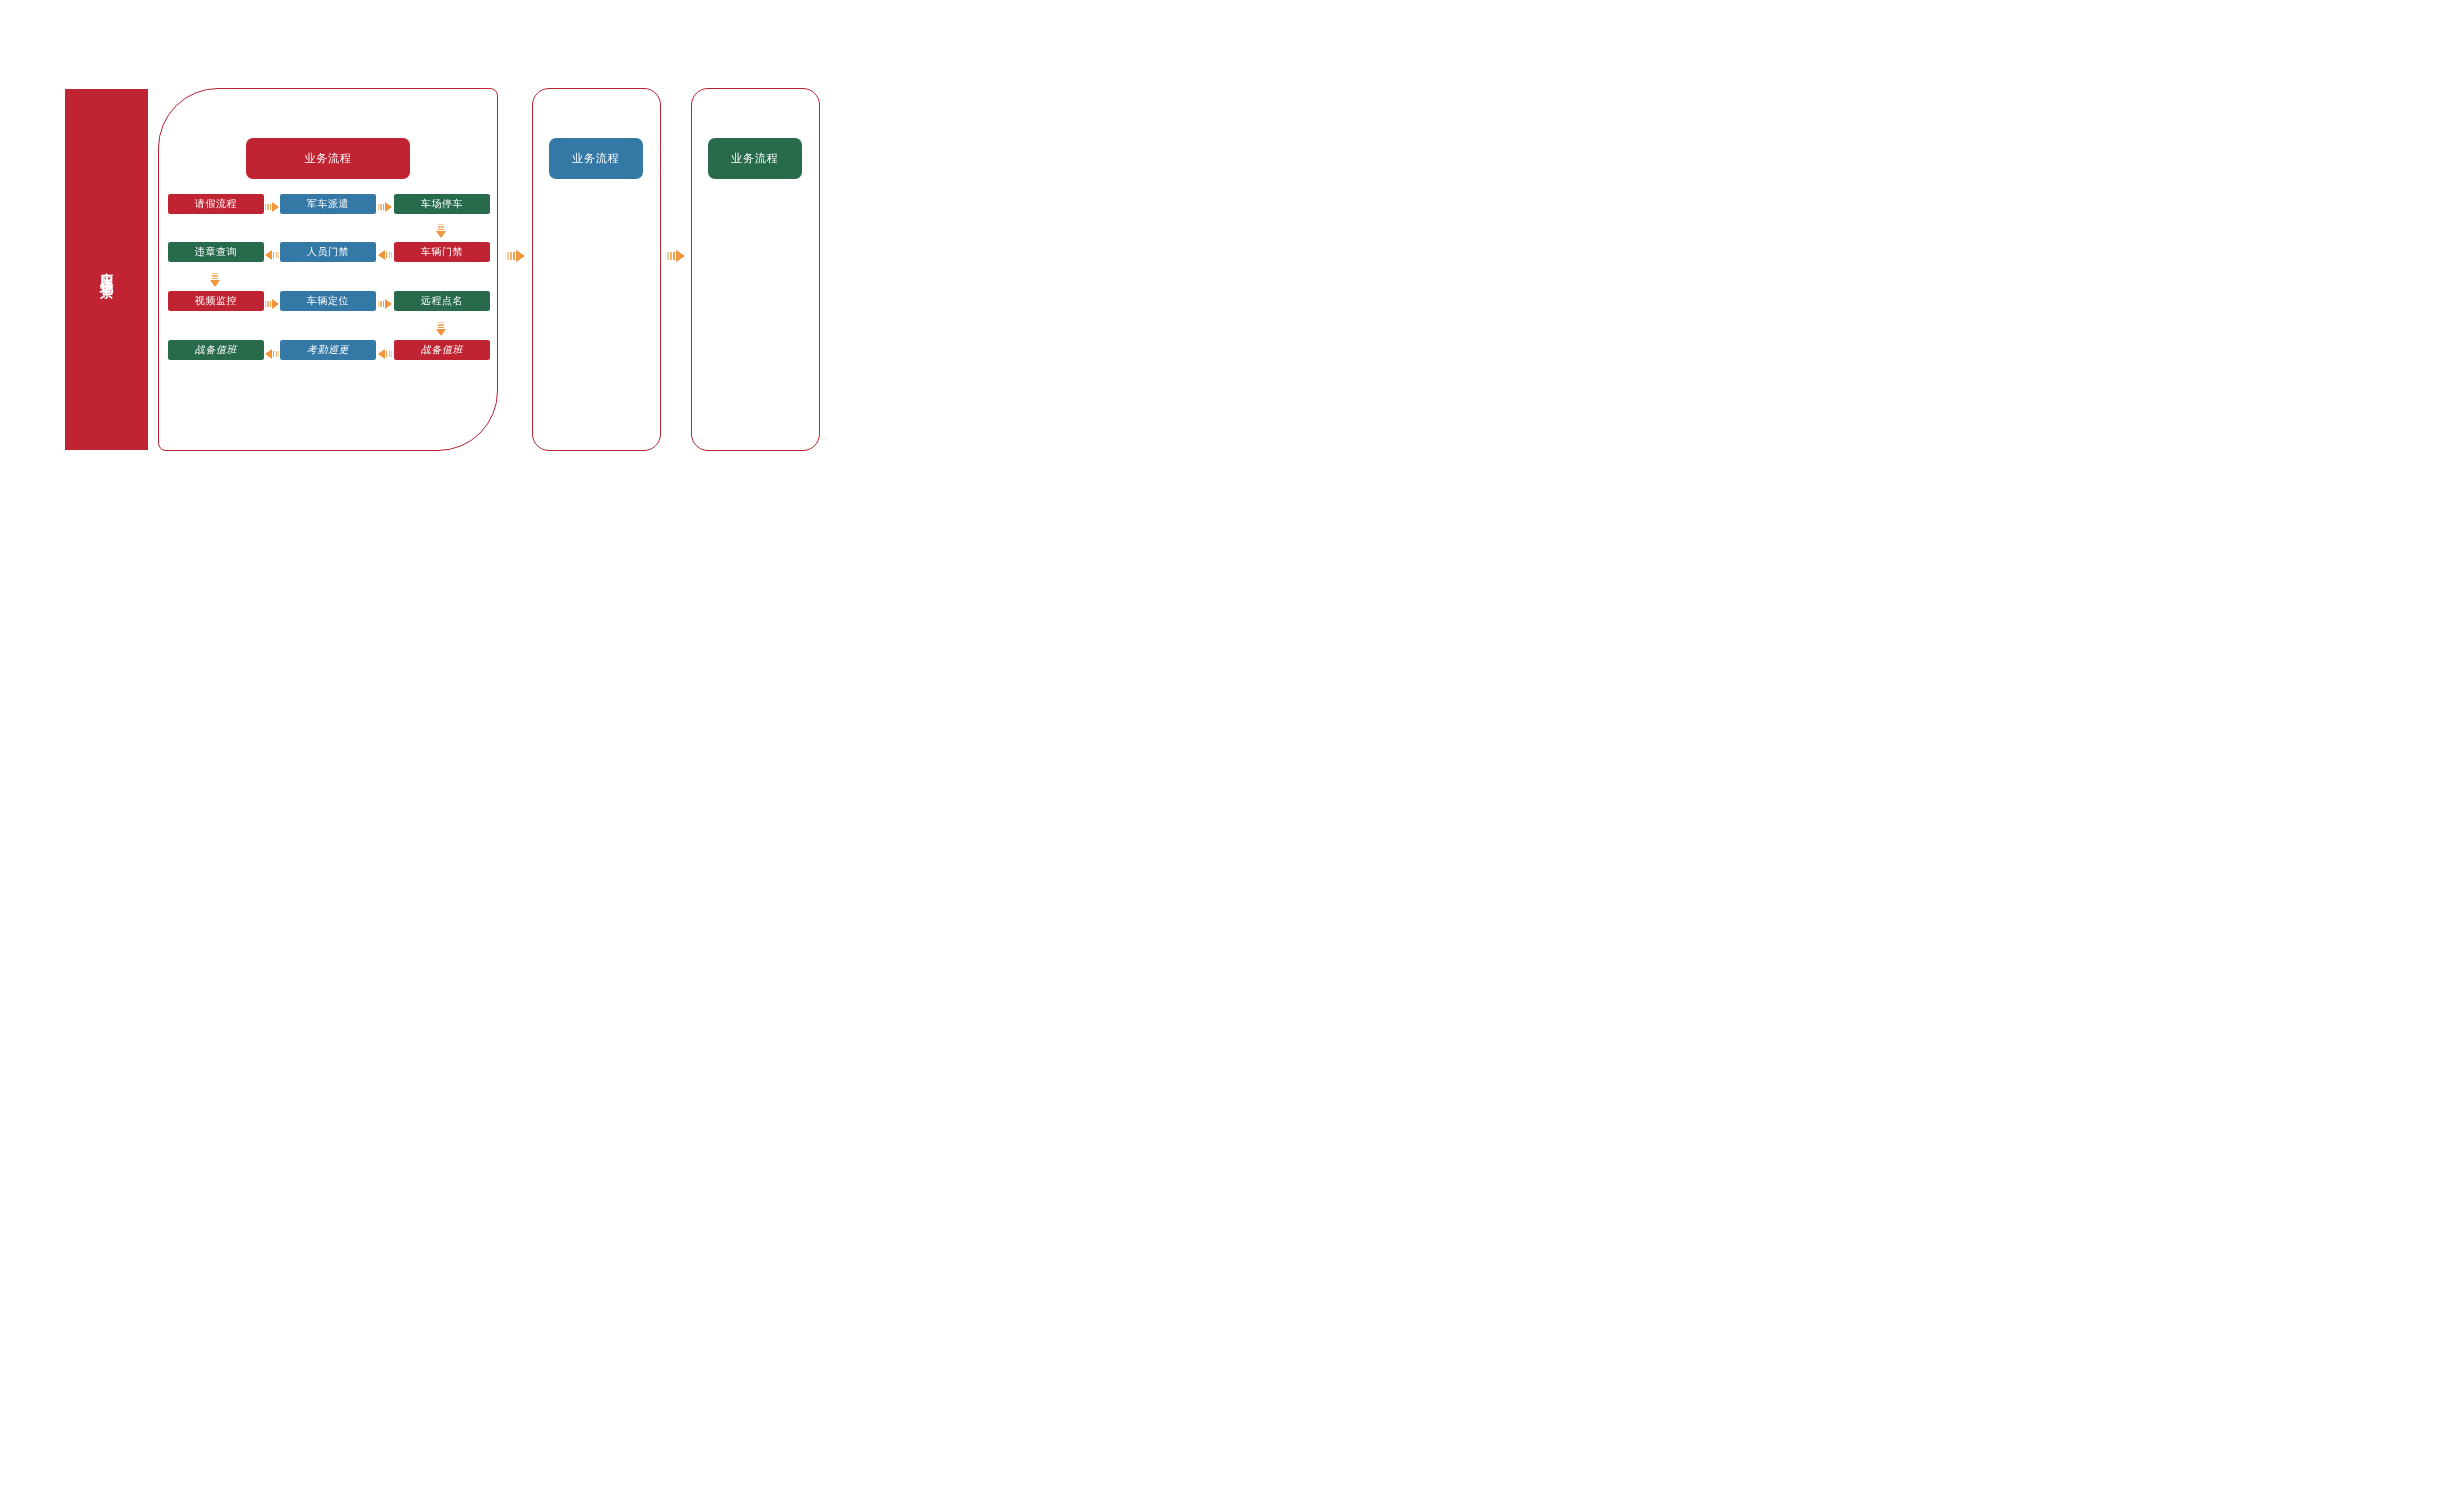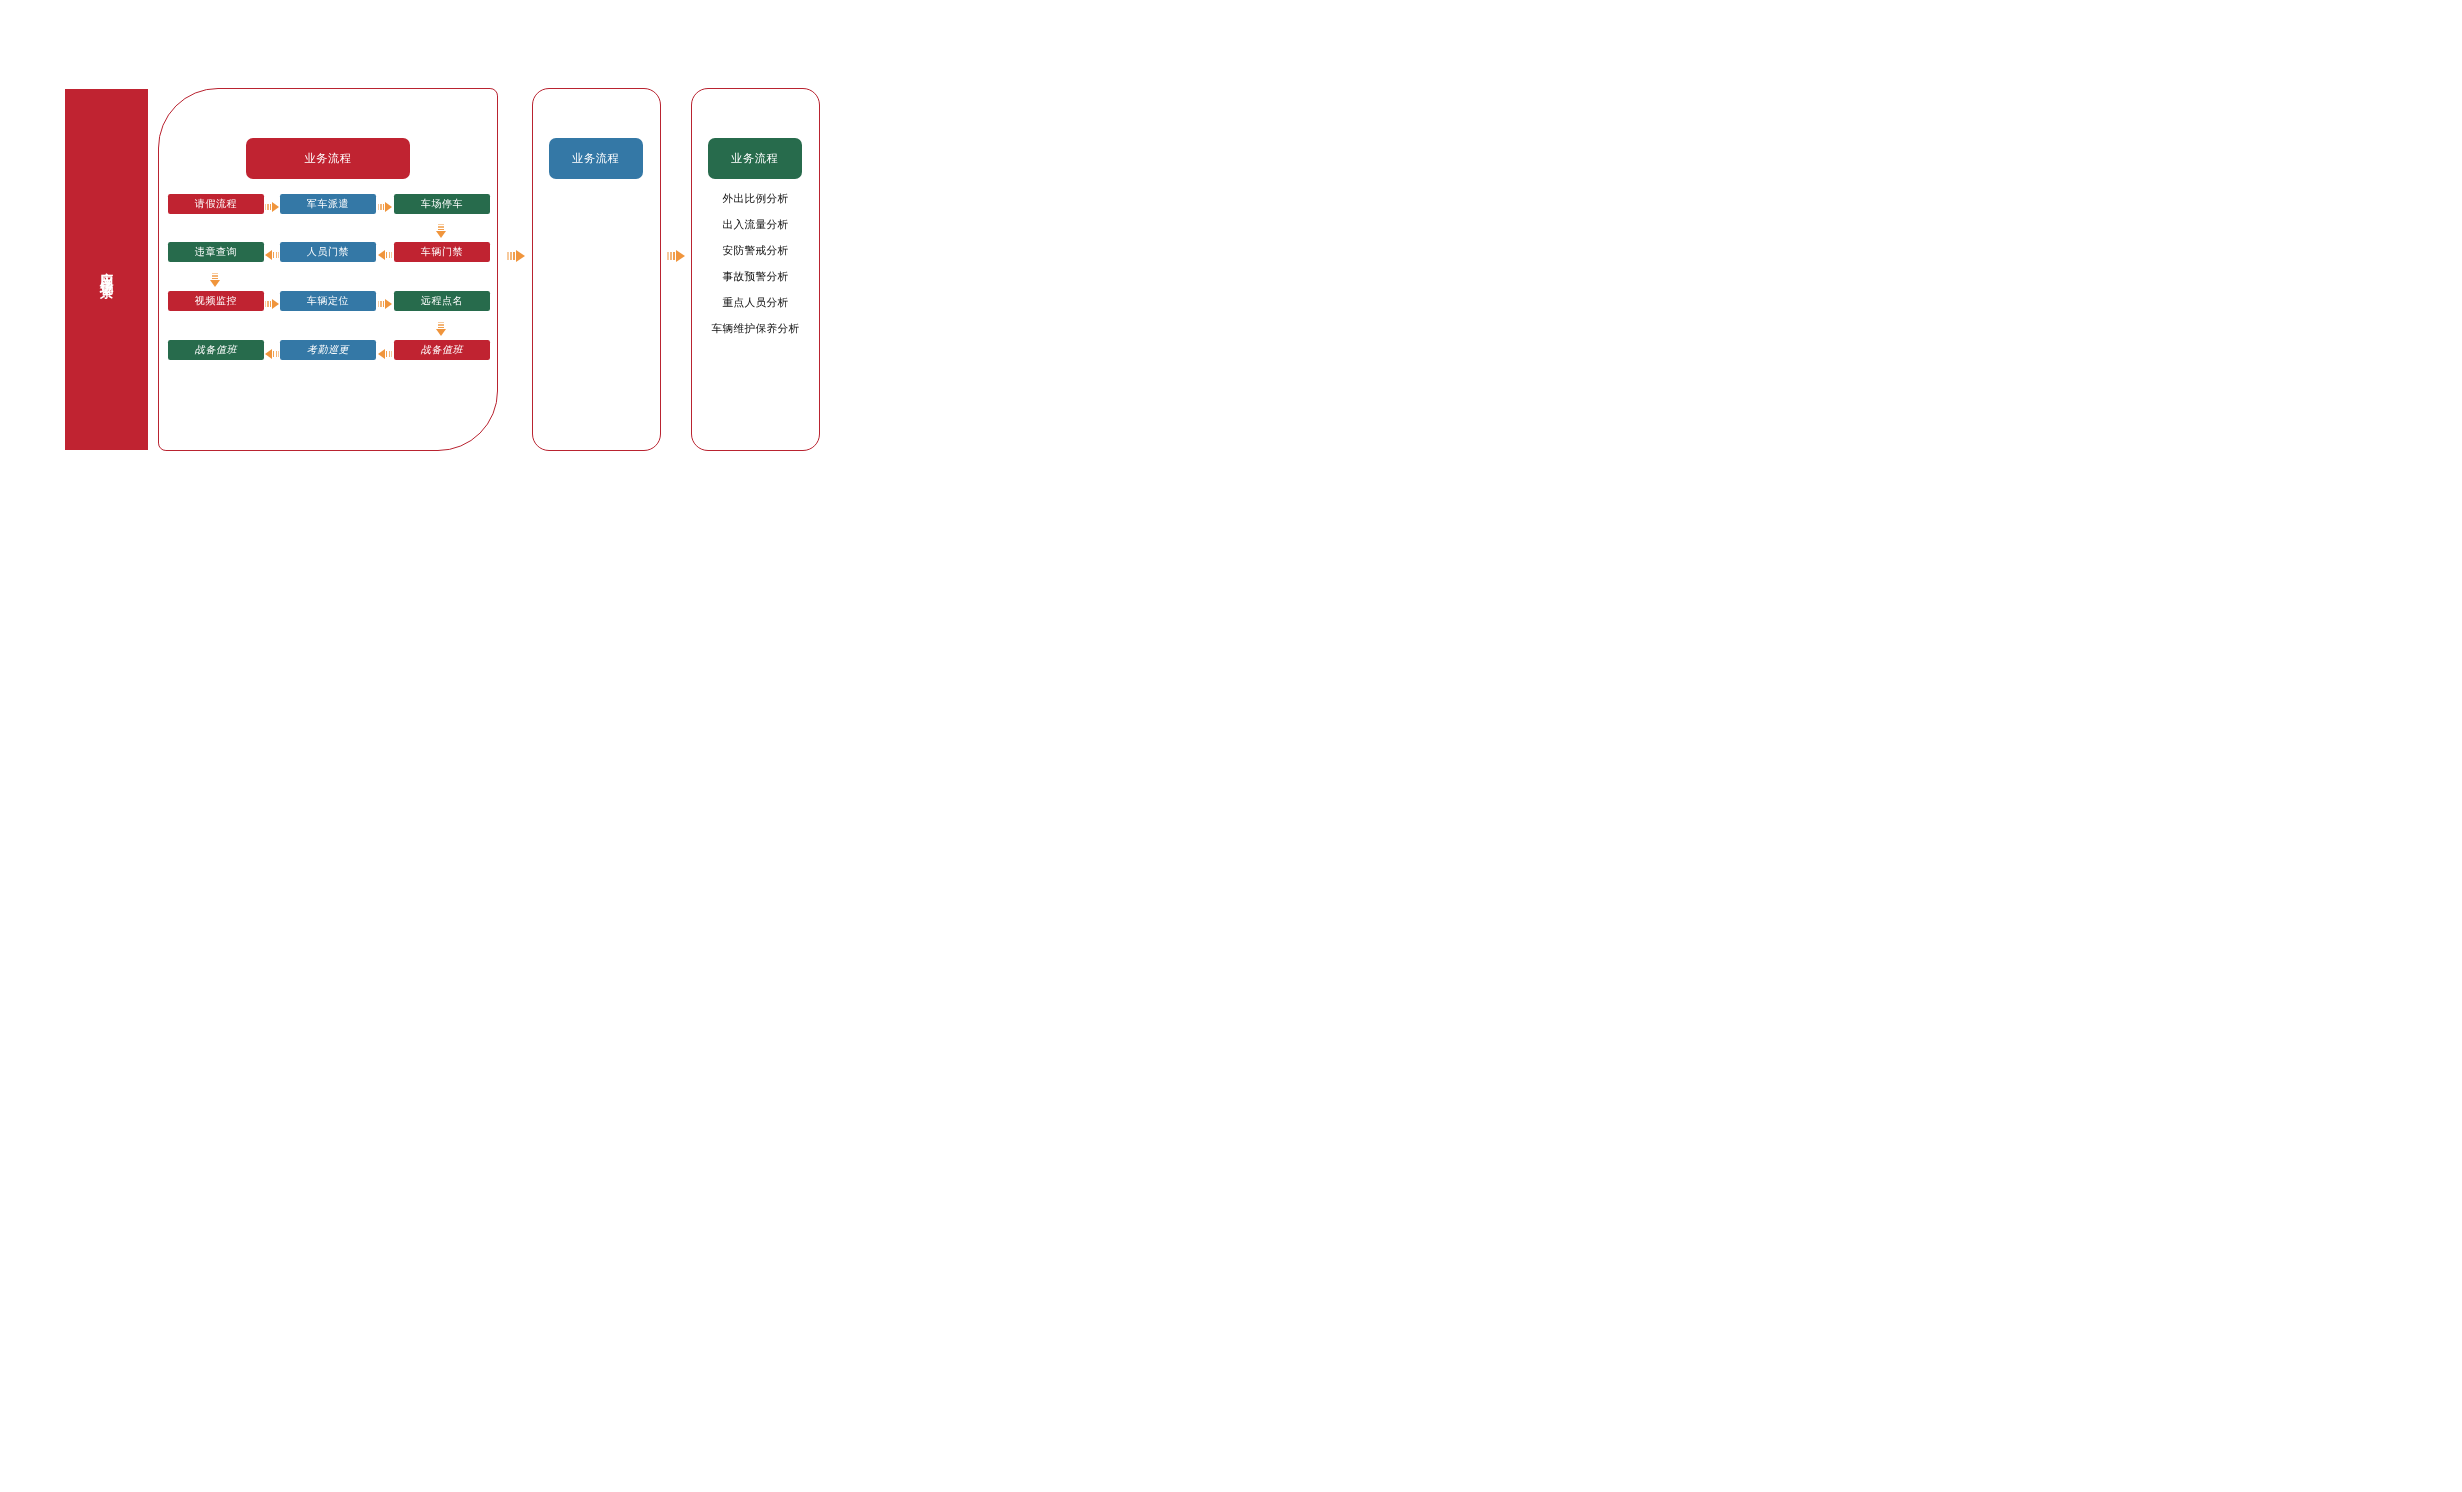--- a/index.html
+++ b/index.html
@@ -198,24 +198,16 @@
     <span class="st"></span>
       <span class="st"></span>
       <span class="st"></span>
       <span class="hd-r"></span>
   </div>
 
   <div class="panel analysis">
     <div class="header-box panel-header" data-color="green">
       <span>业务流程</span>
     </div>
-    <div class="plist">
-      <div class="plist-item">外出比例分析</div>
-      <div class="plist-item">出入流量分析</div>
-      <div class="plist-item">安防警戒分析</div>
-      <div class="plist-item">事故预警分析</div>
-      <div class="plist-item">重点人员分析</div>
-      <div class="plist-item">车辆维护保养分析</div>
-    </div>
   </div>
 
 </div>
 
 
 </body></html>

